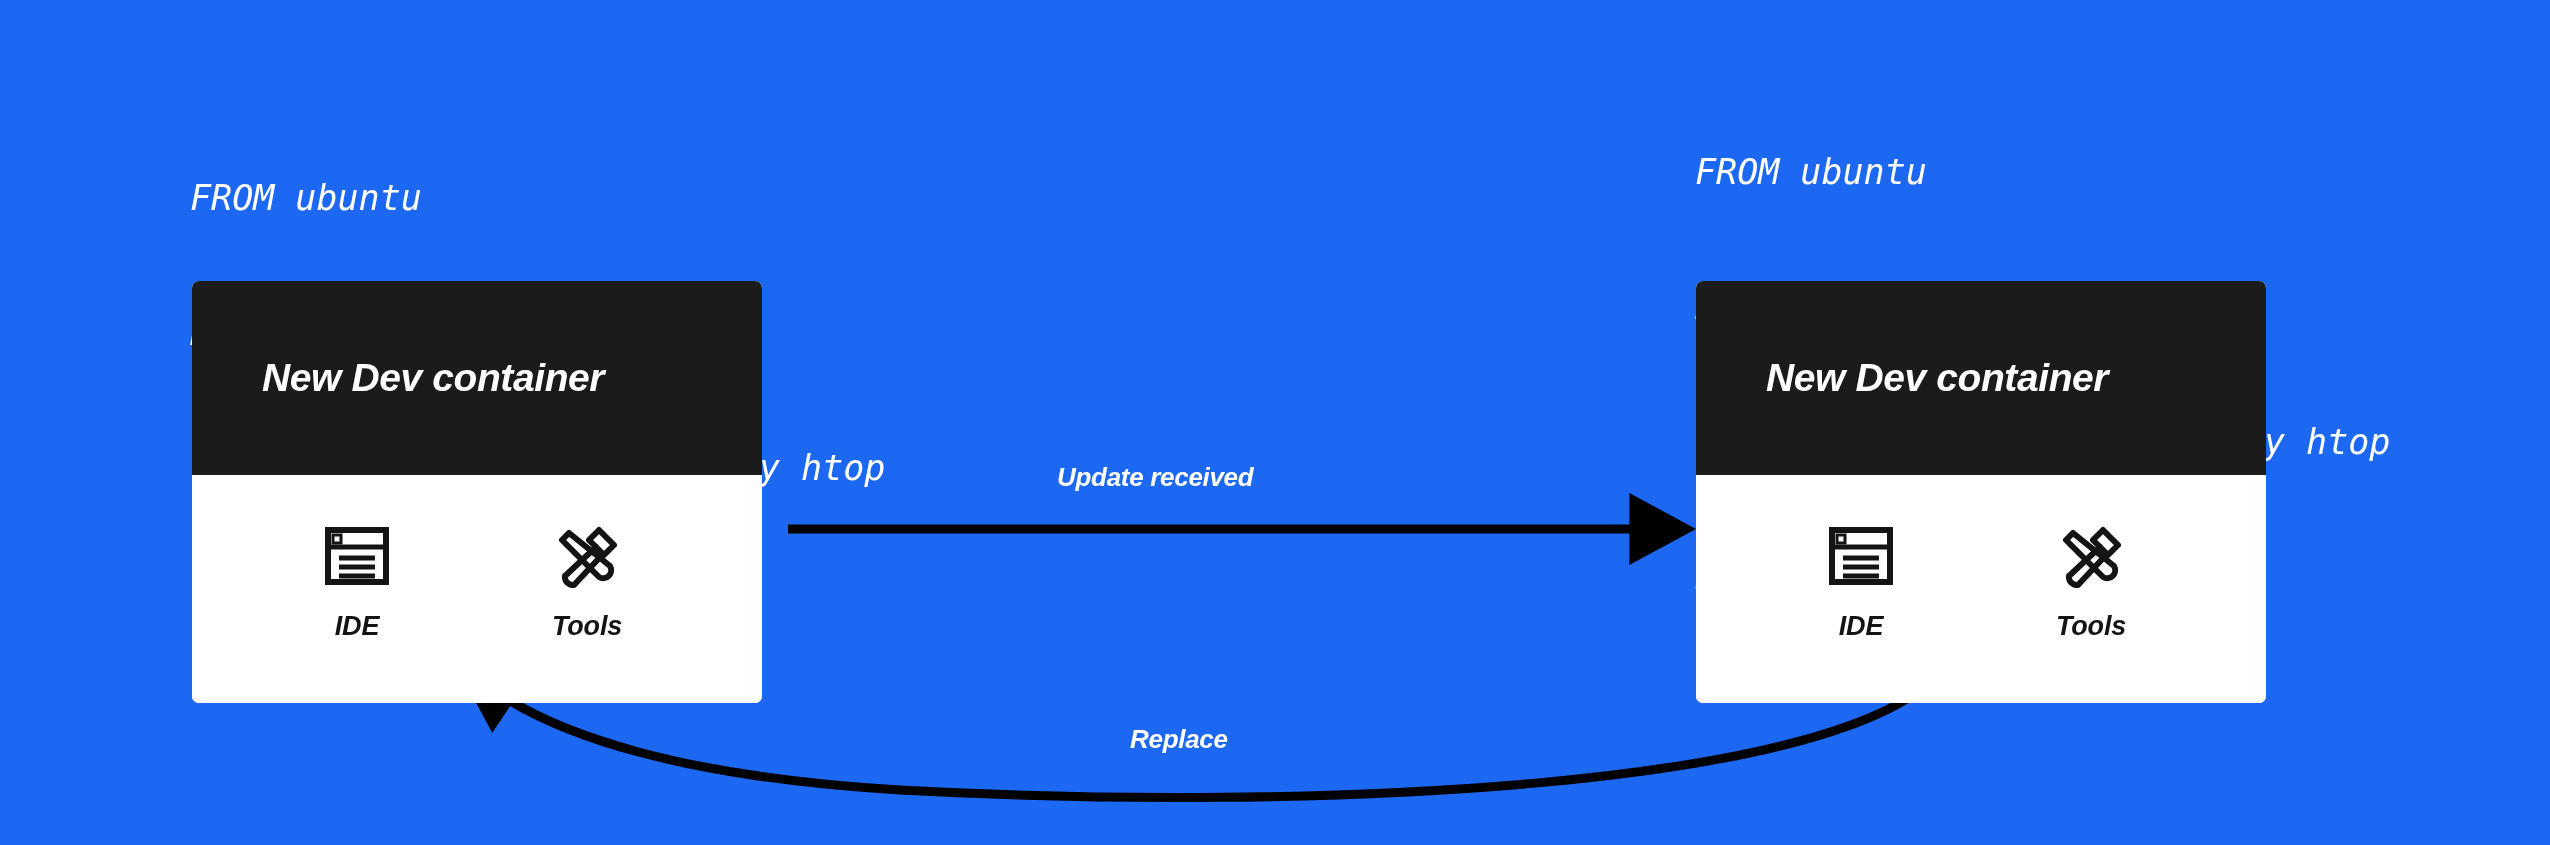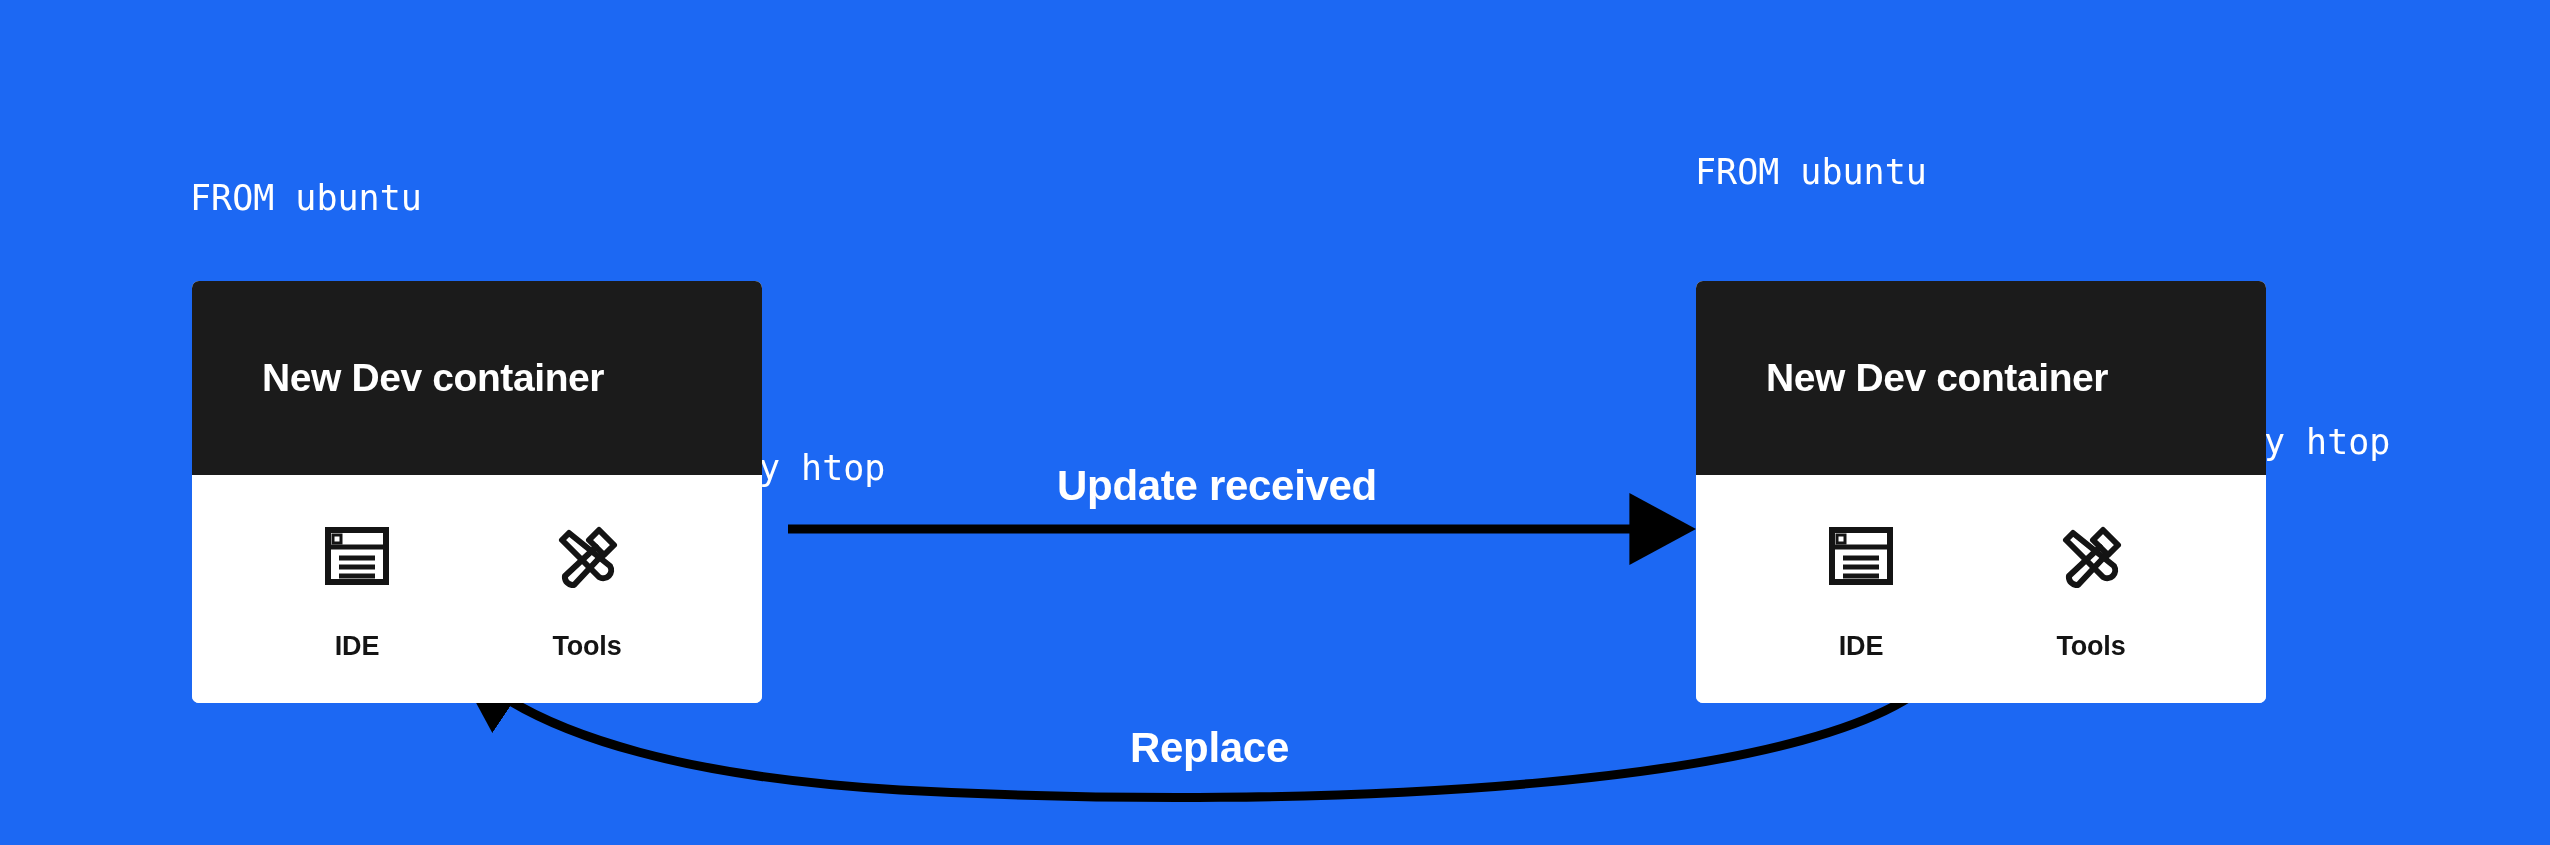--- a/index.html
+++ b/index.html
@@ -7,20 +7,21 @@
     padding: 0;
     background: #1c68f3;
   }
   #stage {
     position: relative;
     width: 2550px;
     height: 845px;
     background: #1c68f3;
     overflow: hidden;
     font-family: "Liberation Sans", sans-serif;
+    font-style: italic;
   }
 
   
   .code-block {
     position: absolute;
     font-family: "DejaVu Sans Mono", "Liberation Mono", monospace;
     font-size: 35px;
     line-height: 45px;
     white-space: pre;
     color: #ffffff;
@@ -67,21 +68,20 @@
     padding-top: 42px;
     padding-left: 110px;
     box-sizing: border-box;
     gap: 120px;
   }
   .app {
     display: flex;
     flex-direction: column;
     align-items: center;
     width: 110px;
-    gap: 20px;
   }
   .app-icon { height: 78px; display: flex; align-items: center; justify-content: center; }
   .app-label {
     margin-top: 16px;
     font-size: 27px;
     font-weight: bold;
     color: #141414;
     letter-spacing: -0.2px;
   }
 
@@ -89,21 +89,21 @@
   .connector-svg {
     position: absolute;
     left: 0; top: 0;
     width: 2550px;
     height: 845px;
     pointer-events: none;
   }
   .edge-label {
     position: absolute;
     color: #ffffff;
-    font-size: 42px;
+    font-size: 26px;
     font-weight: bold;
     letter-spacing: -0.3px;
     white-space: nowrap;
   }
   #label-update  { left: 1057px; top: 462px; }
   #label-replace { left: 1130px; top: 724px; }
 </style>
 </head>
 <body>
 

